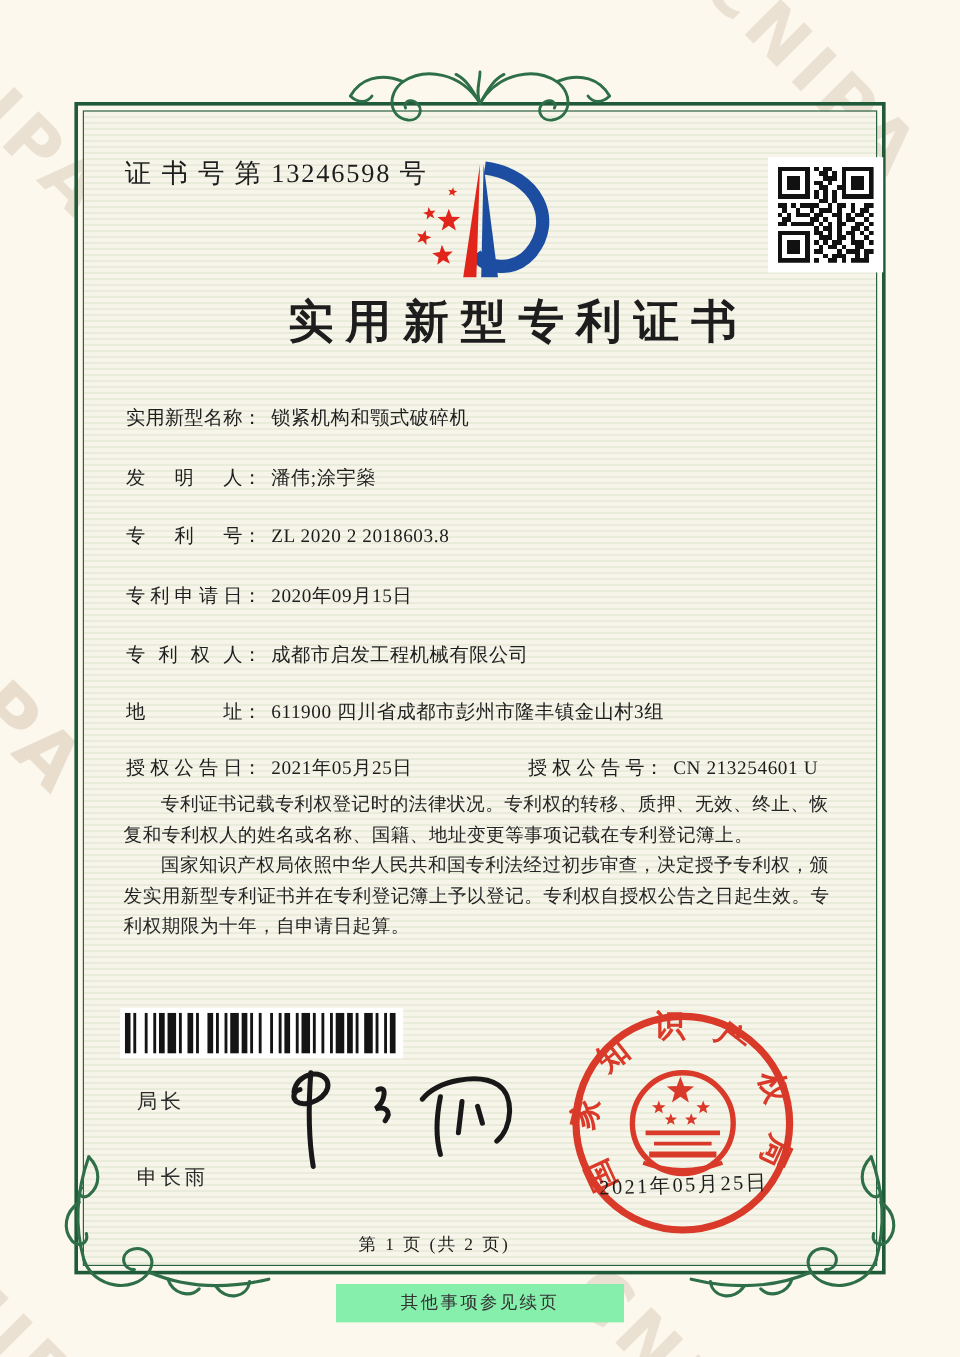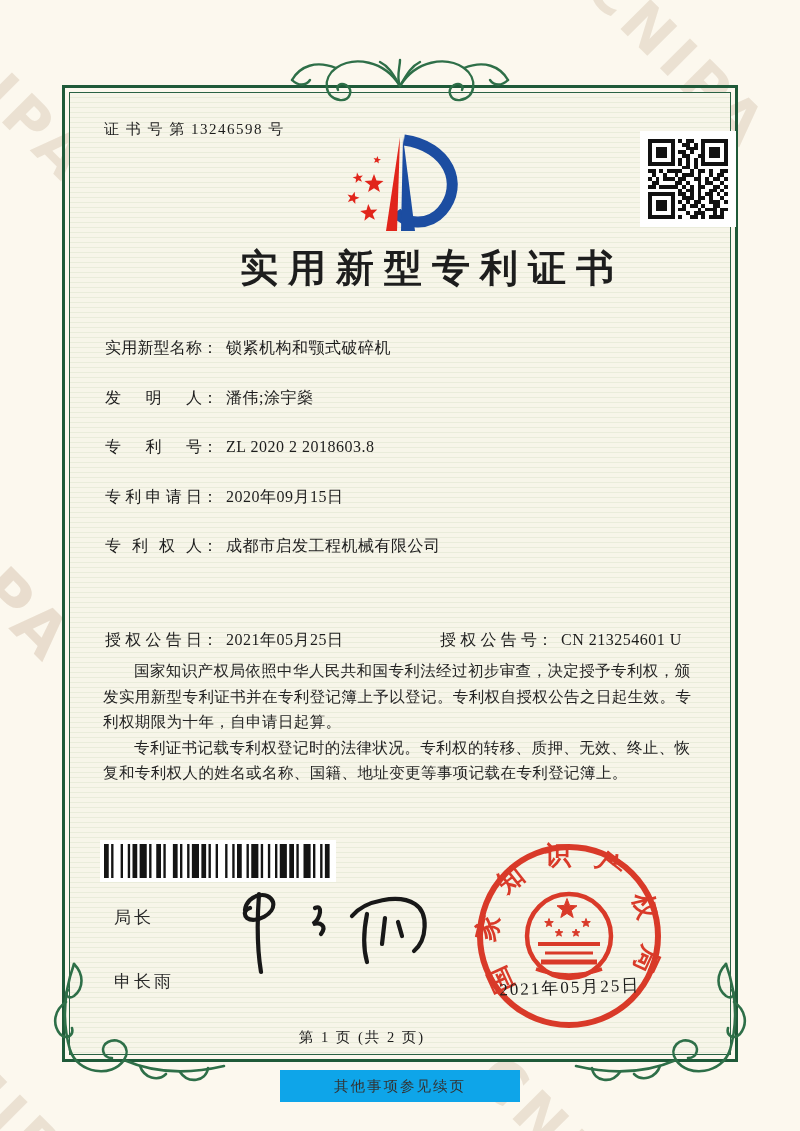--- a/index.html
+++ b/index.html
@@ -10,21 +10,21 @@
       letter-spacing:7px;color:rgba(197,172,147,0.30);transform:rotate(45deg);
       transform-origin:left top;white-space:nowrap;z-index:0;}
   .wm.big{font-size:63px;color:rgba(197,170,143,0.34);}
   
   .frame{position:absolute;left:62px;top:85px;width:670px;height:971px;
          border:3px solid #1f5a39;z-index:1;}
   .frame-inner{position:absolute;left:4px;top:4px;right:4px;bottom:4px;border:1px solid #2a6244;
          background:repeating-linear-gradient(180deg,#f7f5e9 0px,#f7f5e9 4px,#e9ecda 4px,#e9ecda 5px);}
   .flourish{position:absolute;z-index:2;}
   
-  .cert-no{position:absolute;left:104px;top:120px;font-size:15px;letter-spacing:1.5px;z-index:2;text-align:center;}
+  .cert-no{position:absolute;left:104px;top:130px;font-size:22px;letter-spacing:1.5px;z-index:2;text-align:center;}
   .logo{position:absolute;left:345px;top:134px;z-index:2;overflow:visible;}
   .qr-wrap{position:absolute;left:640px;top:131px;width:96px;height:96px;background:#ffffff;z-index:2;}
   .qr{position:absolute;left:8px;top:8px;}
   .title{position:absolute;left:0;top:243px;width:800px;text-align:center;font-size:38px;
          font-weight:700;letter-spacing:10px;z-index:2;padding-left:32px;}
   
   .row{position:absolute;left:105px;font-size:16px;z-index:2;white-space:nowrap;}
   .lbl{display:inline-block;width:97px;text-align:justify;text-align-last:justify;vertical-align:bottom;font-family:Liberation Serif, serif;}
   .val{margin-left:8px;letter-spacing:0.5px;}
   
@@ -36,21 +36,21 @@
   .barcode{position:absolute;left:4px;top:4px;}
   
   .sig-label{position:absolute;left:114px;font-size:17px;letter-spacing:3px;z-index:2;
              font-family:"Liberation Sans","DejaVu Sans",sans-serif;color:#2b2b2b;}
   .sig-svg{position:absolute;left:212px;top:876px;z-index:2;}
   
   .seal{position:absolute;left:474px;top:841px;z-index:3;opacity:0.95;}
   
   .page-num{position:absolute;left:0;top:1028px;width:724px;text-align:center;font-size:14.5px;
             letter-spacing:2px;z-index:2;}
-  .note-box{position:absolute;left:280px;top:1070px;width:240px;height:32px;background:#0ea5e9;
+  .note-box{position:absolute;left:280px;top:1070px;width:240px;height:32px;background:#86efac;
             z-index:2;text-align:center;line-height:32px;font-size:14.5px;letter-spacing:2px;color:#333;}
 </style>
 </head>
 <body>
 
 <div id="page">
 
   <div class="wm" style="left:-58px;top:-14px;">CNIPA</div>
   <div class="wm" style="left:620px;top:-48px;">CNIPA</div>
   <div class="wm big" style="left:452px;top:318px;">CNIPA</div>
@@ -368,31 +368,34 @@
   </div>
   <div class="row" style="top:437px;">
     <span class="lbl">专利号</span><span>：</span><span class="val">ZL 2020 2 2018603.8</span>
   </div>
   <div class="row" style="top:487px;">
     <span class="lbl">专利申请日</span><span>：</span><span class="val">2020年09月15日</span>
   </div>
   <div class="row" style="top:536px;">
     <span class="lbl">专利权人</span><span>：</span><span class="val">成都市启发工程机械有限公司</span>
   </div>
+  <div class="row" style="top:583px;">
+    <span class="lbl">地址</span><span>：</span><span class="val">611900 四川省成都市彭州市隆丰镇金山村3组</span>
+  </div>
 
   <div class="row" style="top:630px;">
     <span class="lbl">授权公告日</span><span>：</span><span class="val">2021年05月25日</span>
   </div>
   <div class="row" style="top:630px;left:440px;">
     <span class="lbl">授权公告号</span><span>：</span><span class="val">CN 213254601 U</span>
   </div>
 
   <div class="body-text">
+    <p>专利证书记载专利权登记时的法律状况。专利权的转移、质押、无效、终止、恢复和专利权人的姓名或名称、国籍、地址变更等事项记载在专利登记簿上。</p>
     <p>国家知识产权局依照中华人民共和国专利法经过初步审查，决定授予专利权，颁发实用新型专利证书并在专利登记簿上予以登记。专利权自授权公告之日起生效。专利权期限为十年，自申请日起算。</p>
-    <p>专利证书记载专利权登记时的法律状况。专利权的转移、质押、无效、终止、恢复和专利权人的姓名或名称、国籍、地址变更等事项记载在专利登记簿上。</p>
   </div>
 
   <div class="barcode-wrap">
     <svg class="barcode" id="barcode-svg" width="228" height="34" preserveAspectRatio="none" viewBox="0 0 96 34">
         <rect x="0" y="0" width="2" height="34" fill="#141414"></rect>
         <rect x="3" y="0" width="1" height="34" fill="#141414"></rect>
         <rect x="7" y="0" width="1" height="34" fill="#141414"></rect>
         <rect x="10" y="0" width="1" height="34" fill="#141414"></rect>
         <rect x="12" y="0" width="2" height="34" fill="#141414"></rect>
         <rect x="15" y="0" width="3" height="34" fill="#141414"></rect>

